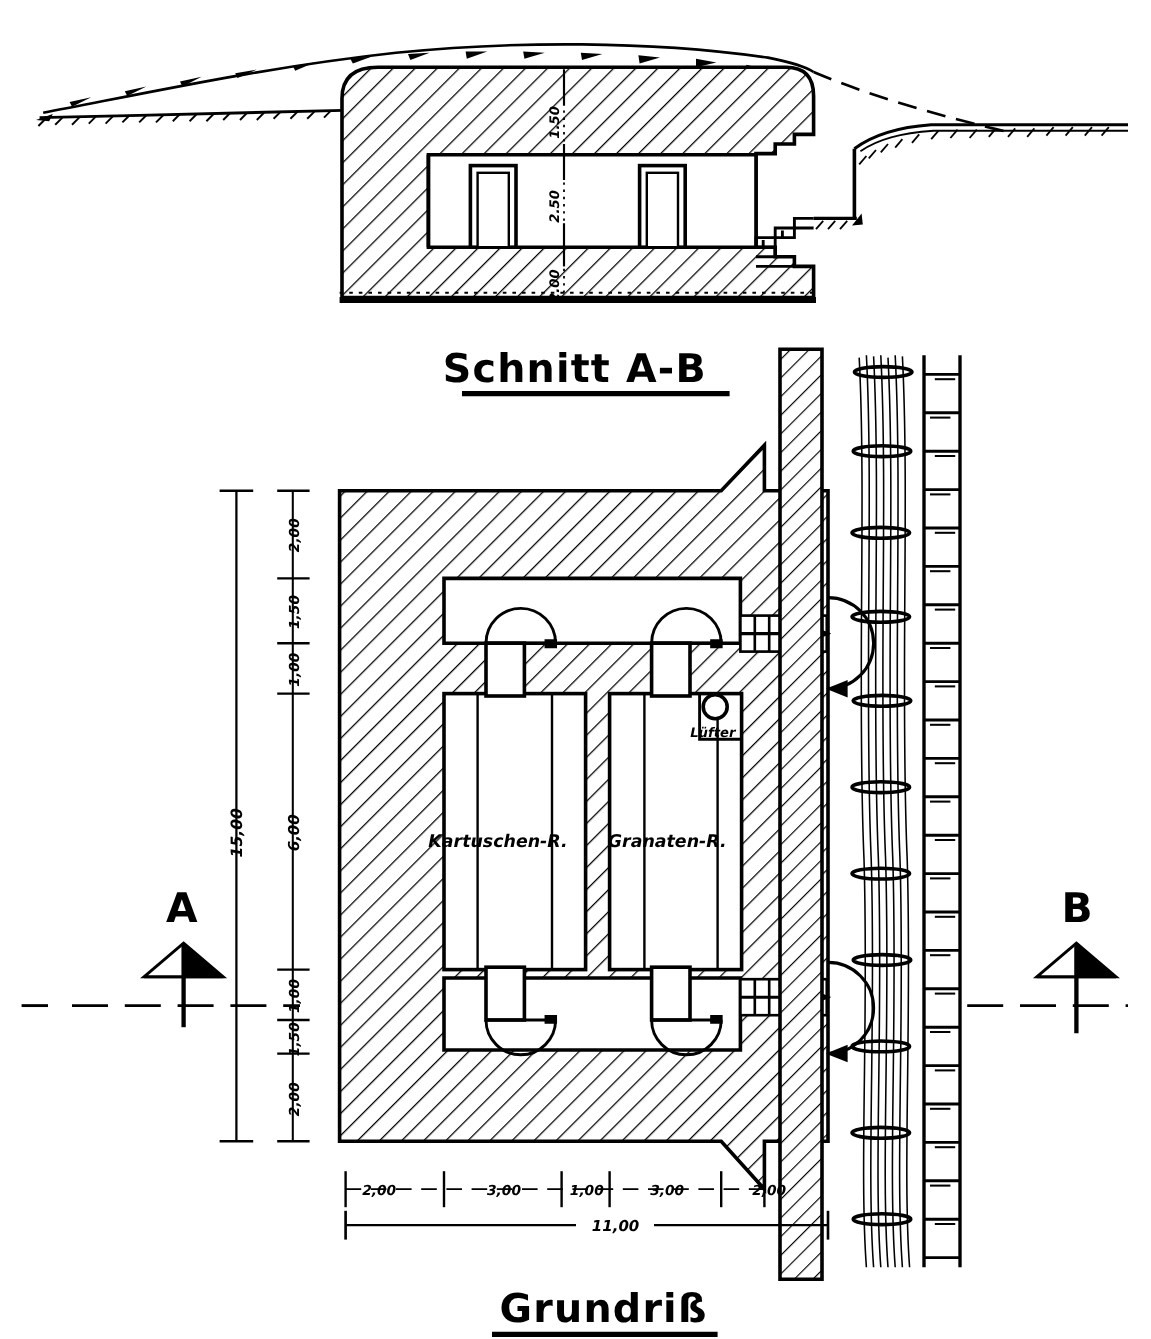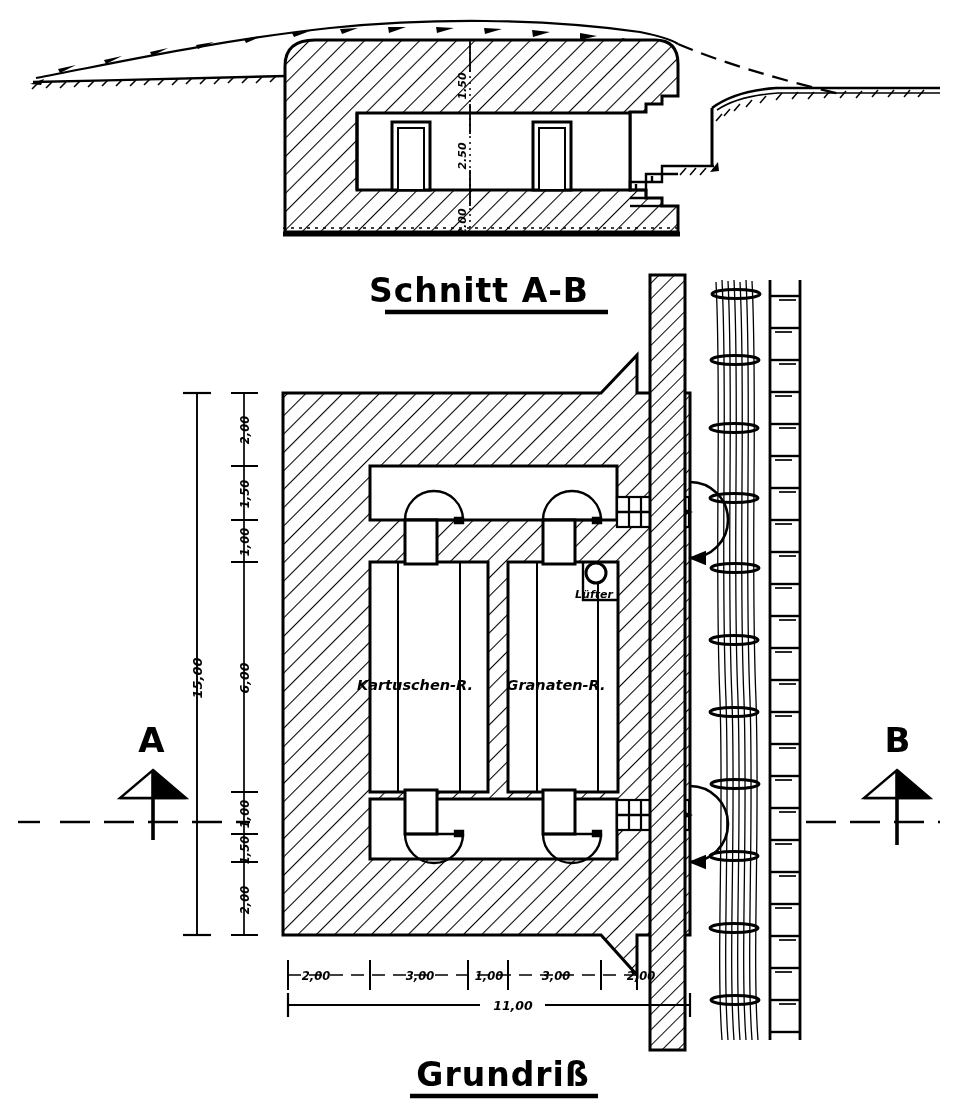--- a/index.html
+++ b/index.html
@@ -1,18 +1,18 @@
 <!DOCTYPE html>
 <html><head>
 <meta charset="utf-8">
 <style>
   html,body{margin:0;padding:0;background:#ffffff;}
   body{width:959px;height:1116px;position:relative;overflow:hidden;
        font-family:"DejaVu Sans",sans-serif;color:#000;}
-  #stage{position:absolute;left:0;top:0;width:959px;height:1063px;}
+  #stage{position:absolute;left:0;top:16px;width:959px;height:1063px;}
   svg{display:block;}
 
   .ttl{font-family:"DejaVu Sans",sans-serif;font-weight:bold;
        letter-spacing:1px;}
   text{ -webkit-font-smoothing:antialiased; }
 </style>
 </head>
 <body>
 
 <div id="stage">

